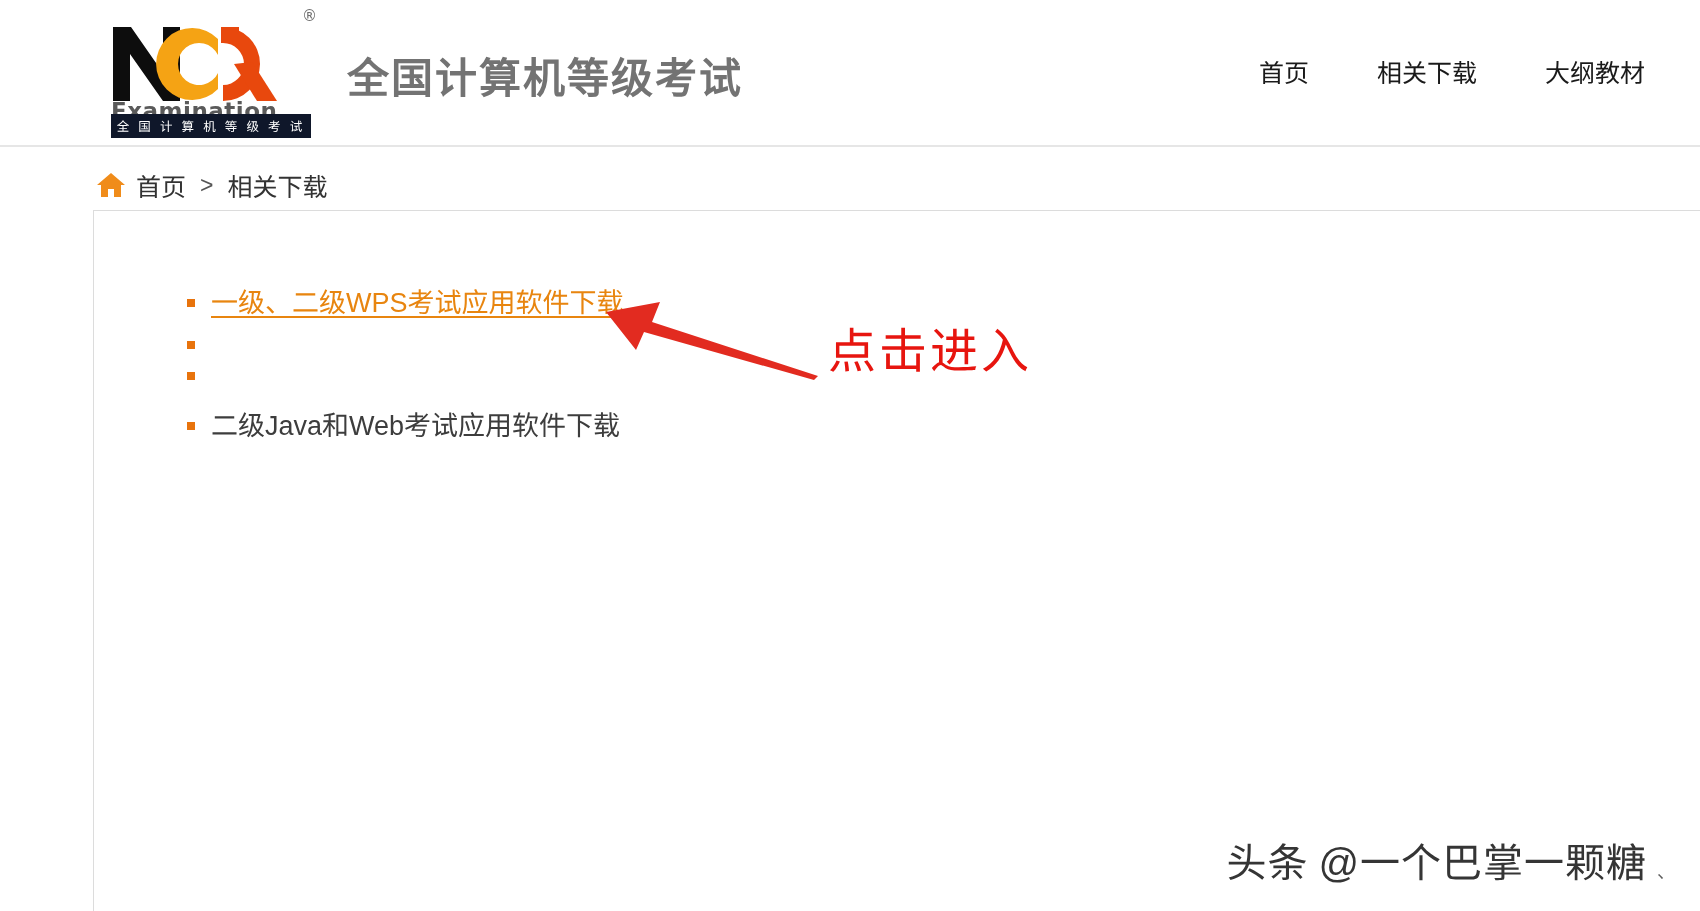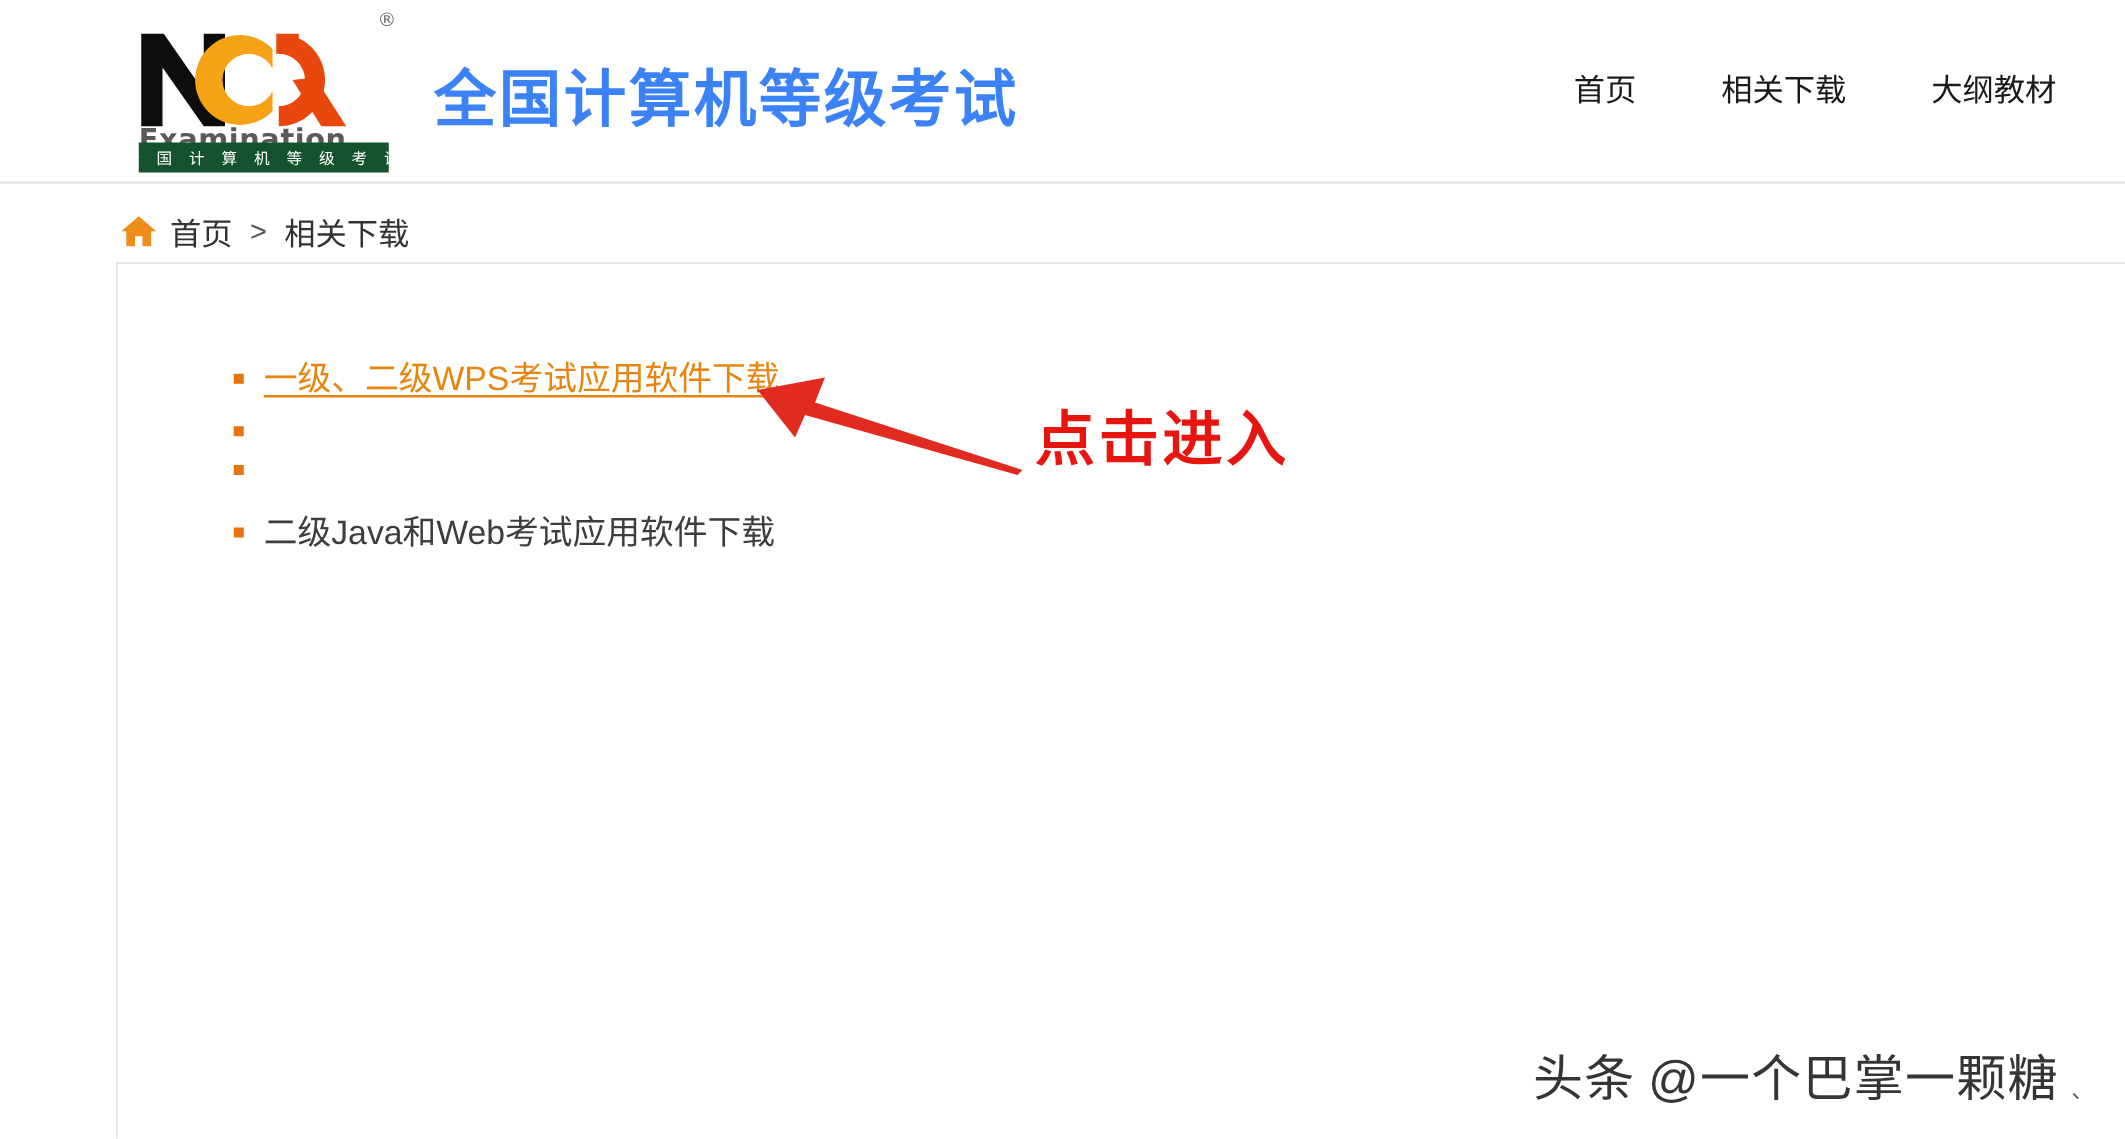--- a/index.html
+++ b/index.html
@@ -60,35 +60,35 @@
     font-family: "DejaVu Sans", sans-serif;
     line-height: 1;
   }
 
   .logo-bar {
     position: absolute;
     left: 14px;
     bottom: 1px;
     width: 200px;
     height: 24px;
-    background: #14532d;
+    background: #0f172a;
     color: #ffffff;
     font-size: 12.5px;
     letter-spacing: 3px;
     display: flex;
     align-items: center;
     justify-content: center;
-    font-family: Liberation Mono, monospace;
+    font-family: Liberation Serif, serif;
     white-space: nowrap;
   }
 
   .site-title {
-    font-size: 50px;
+    font-size: 42px;
     font-weight: bold;
-    color: #3b82f6;
+    color: #737373;
     letter-spacing: 2px;
     margin-left: 22px;
     margin-top: 4px;
     white-space: nowrap;
   }
 
   
   .main-nav {
     position: absolute;
     right: 55px;
@@ -203,21 +203,21 @@
     width: 220px;
     height: 92px;
     pointer-events: none;
   }
 
   .annotation-text {
     position: absolute;
     left: 828px;
     top: 312px;
     font-size: 48px;
-    font-weight: bold;
+    font-weight: normal;
     color: #e7150f;
     letter-spacing: 3px;
     white-space: nowrap;
     font-family: "DejaVu Sans", sans-serif;
   }
 
   
   .watermark {
     position: absolute;
     right: 24px;

